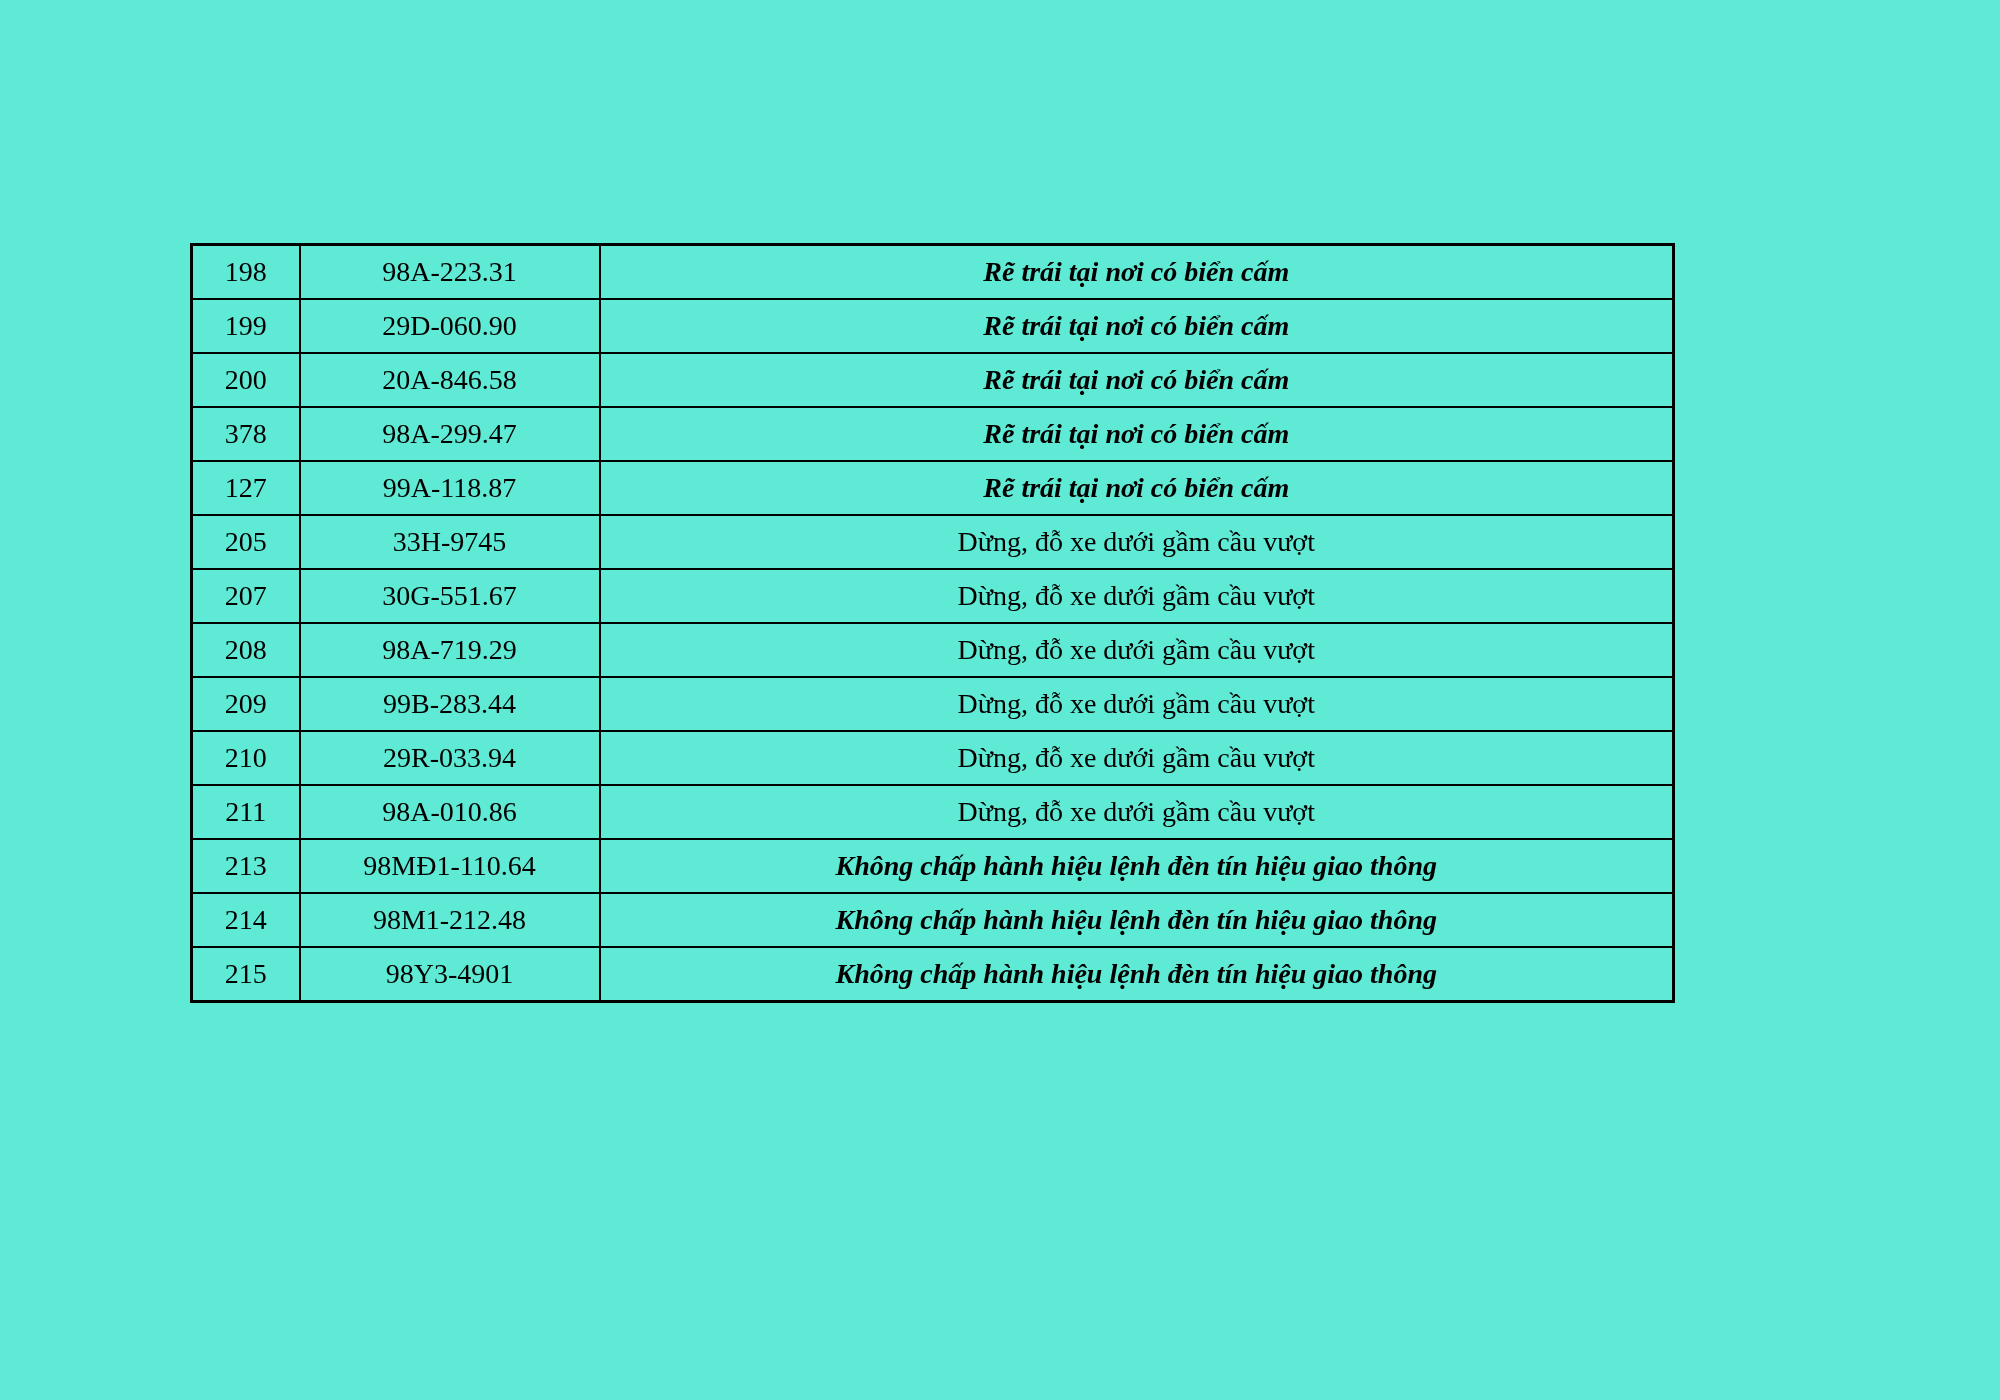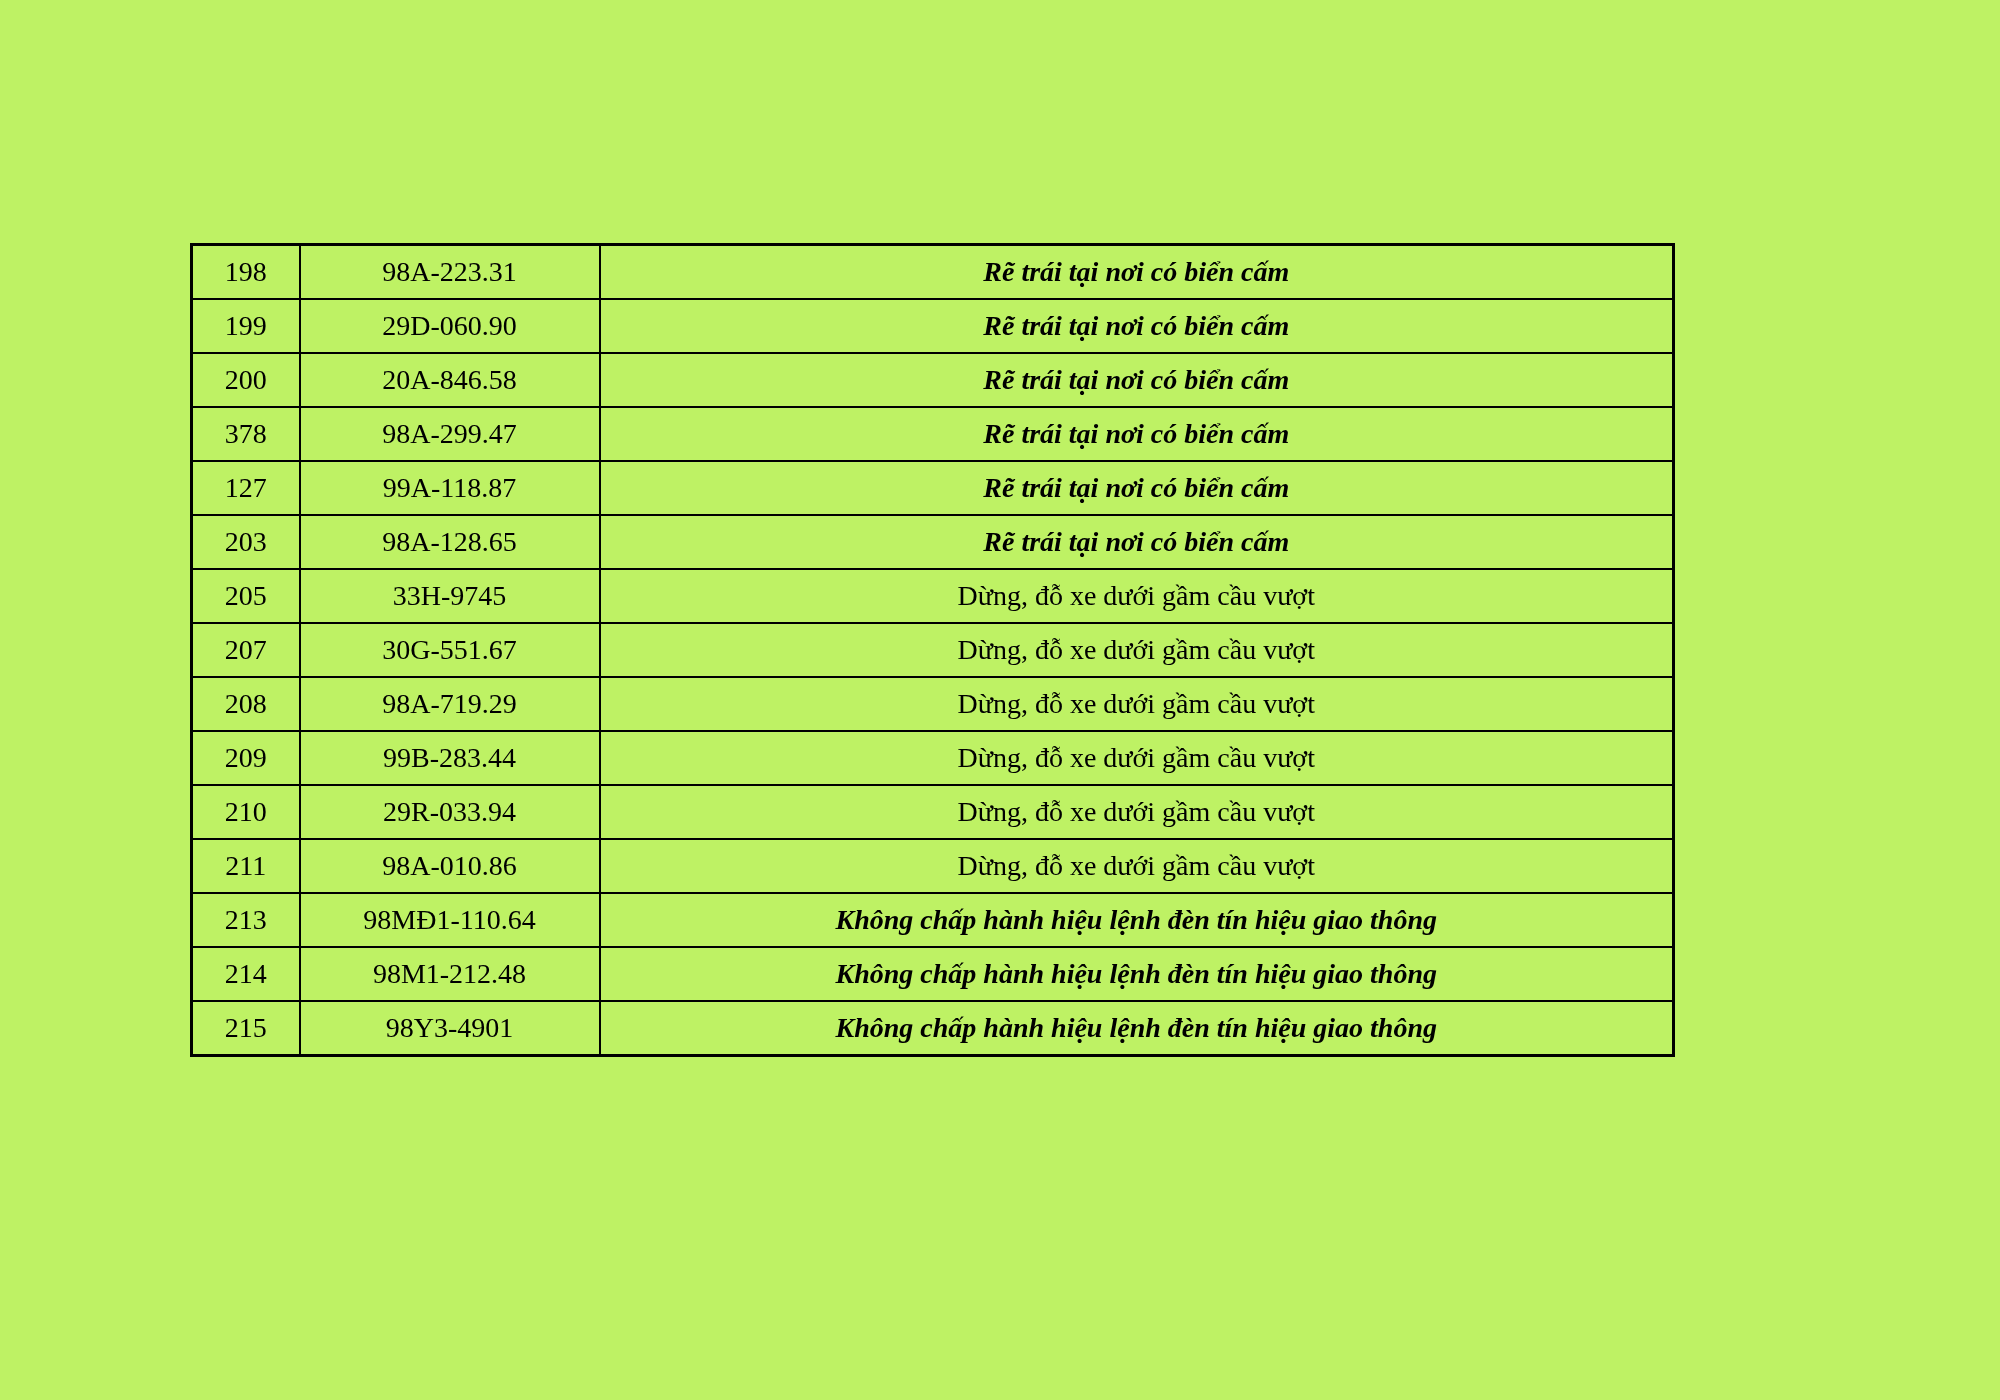--- a/index.html
+++ b/index.html
@@ -13,21 +13,21 @@
     font-family: "Liberation Serif", serif;
     position: relative;
     overflow: hidden;
   }
   .page {
     position: absolute;
     left: 0;
     top: 0;
     width: 2000px;
     height: 1400px;
-    background: #bef264;
+    background: #5eead4;
   }
   .table-wrap {
     position: absolute;
     left: 190px;
     top: 243px;
     width: 1482px;
   }
   table.violations {
     border-collapse: collapse;
     table-layout: fixed;
@@ -99,25 +99,20 @@
             <td class="no">378</td>
             <td class="plate">98A-299.47</td>
             <td class="desc italic">Rẽ trái tại nơi có biển cấm</td>
           </tr>
           <tr>
             <td class="no">127</td>
             <td class="plate">99A-118.87</td>
             <td class="desc italic">Rẽ trái tại nơi có biển cấm</td>
           </tr>
           <tr>
-            <td class="no">203</td>
-            <td class="plate">98A-128.65</td>
-            <td class="desc italic">Rẽ trái tại nơi có biển cấm</td>
-          </tr>
-          <tr>
             <td class="no">205</td>
             <td class="plate">33H-9745</td>
             <td class="desc normal">Dừng, đỗ xe dưới gầm cầu vượt</td>
           </tr>
           <tr>
             <td class="no">207</td>
             <td class="plate">30G-551.67</td>
             <td class="desc normal">Dừng, đỗ xe dưới gầm cầu vượt</td>
           </tr>
           <tr>

